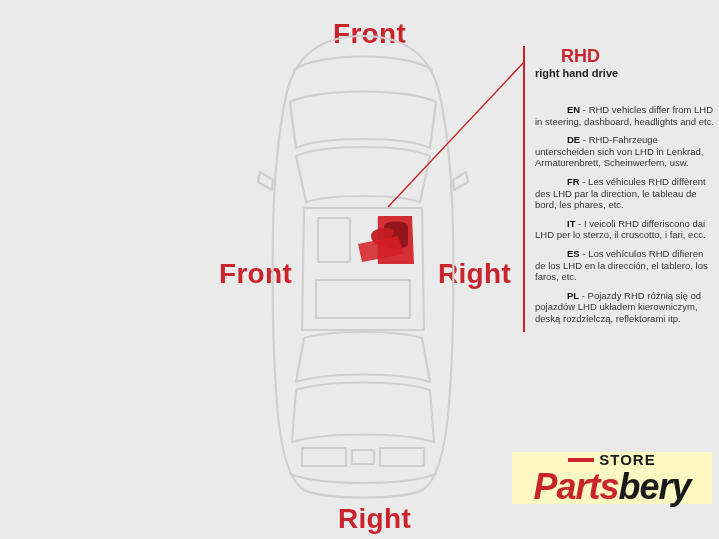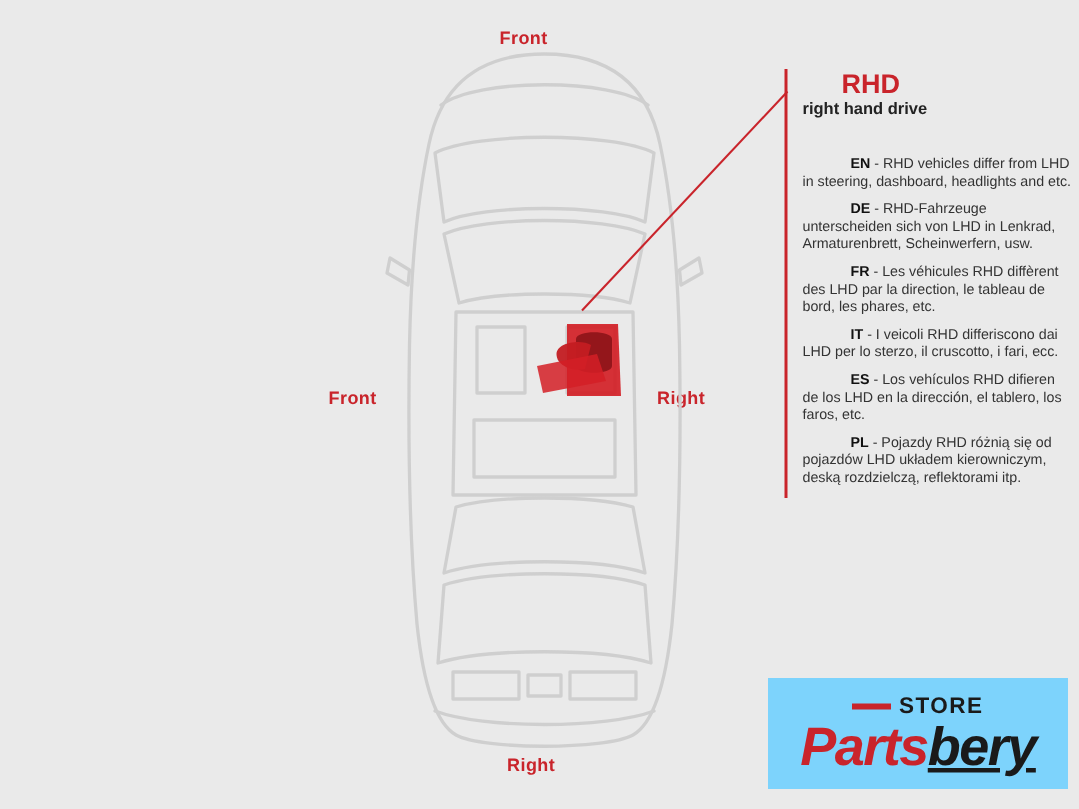--- a/index.html
+++ b/index.html
@@ -17,21 +17,21 @@
   #stage {
     position: relative;
     width: 719px;
     height: 539px;
   }
 
   .dir-label {
     position: absolute;
     color: #c9242b;
     font-weight: bold;
-    font-size: 12px;
+    font-size: 28px;
     letter-spacing: 0.3px;
     white-space: nowrap;
   }
   #label-front { left: 333px; top: 18px; }
   #label-rear  { left: 338px; top: 503px; }
   #label-left  { left: 219px; top: 258px; }
   #label-right { left: 438px; top: 258px; }
 
   #car-diagram {
     position: absolute;
@@ -83,22 +83,22 @@
     width: 150px;
     height: 160px;
     pointer-events: none;
   }
 
   #logo-box {
     position: absolute;
     left: 512px;
     top: 452px;
     width: 200px;
-    height: 74px;
-    background: #7dd3fc;
+    height: 52px;
+    background: #fef9c3;
     display: flex;
     flex-direction: column;
     align-items: center;
     justify-content: center;
   }
   #logo-store-row {
     display: flex;
     align-items: center;
     gap: 5px;
     margin-bottom: 1px;
@@ -116,21 +116,21 @@
     color: #1a1a1a;
   }
   #logo-main {
     font-size: 36px;
     line-height: 36px;
     font-weight: bold;
     font-style: italic;
     letter-spacing: -1px;
   }
   .logo-parts { color: #c9242b; }
-  .logo-bery { color: #1a1a1a; text-decoration: underline; }
+  .logo-bery { color: #1a1a1a; }
 </style>
 </head>
 <body>
 
 <div id="stage">
 
   <div class="dir-label" id="label-front">Front</div>
   <div class="dir-label" id="label-rear">Right</div>
   <div class="dir-label" id="label-left">Front</div>
   <div class="dir-label" id="label-right">Right</div>

